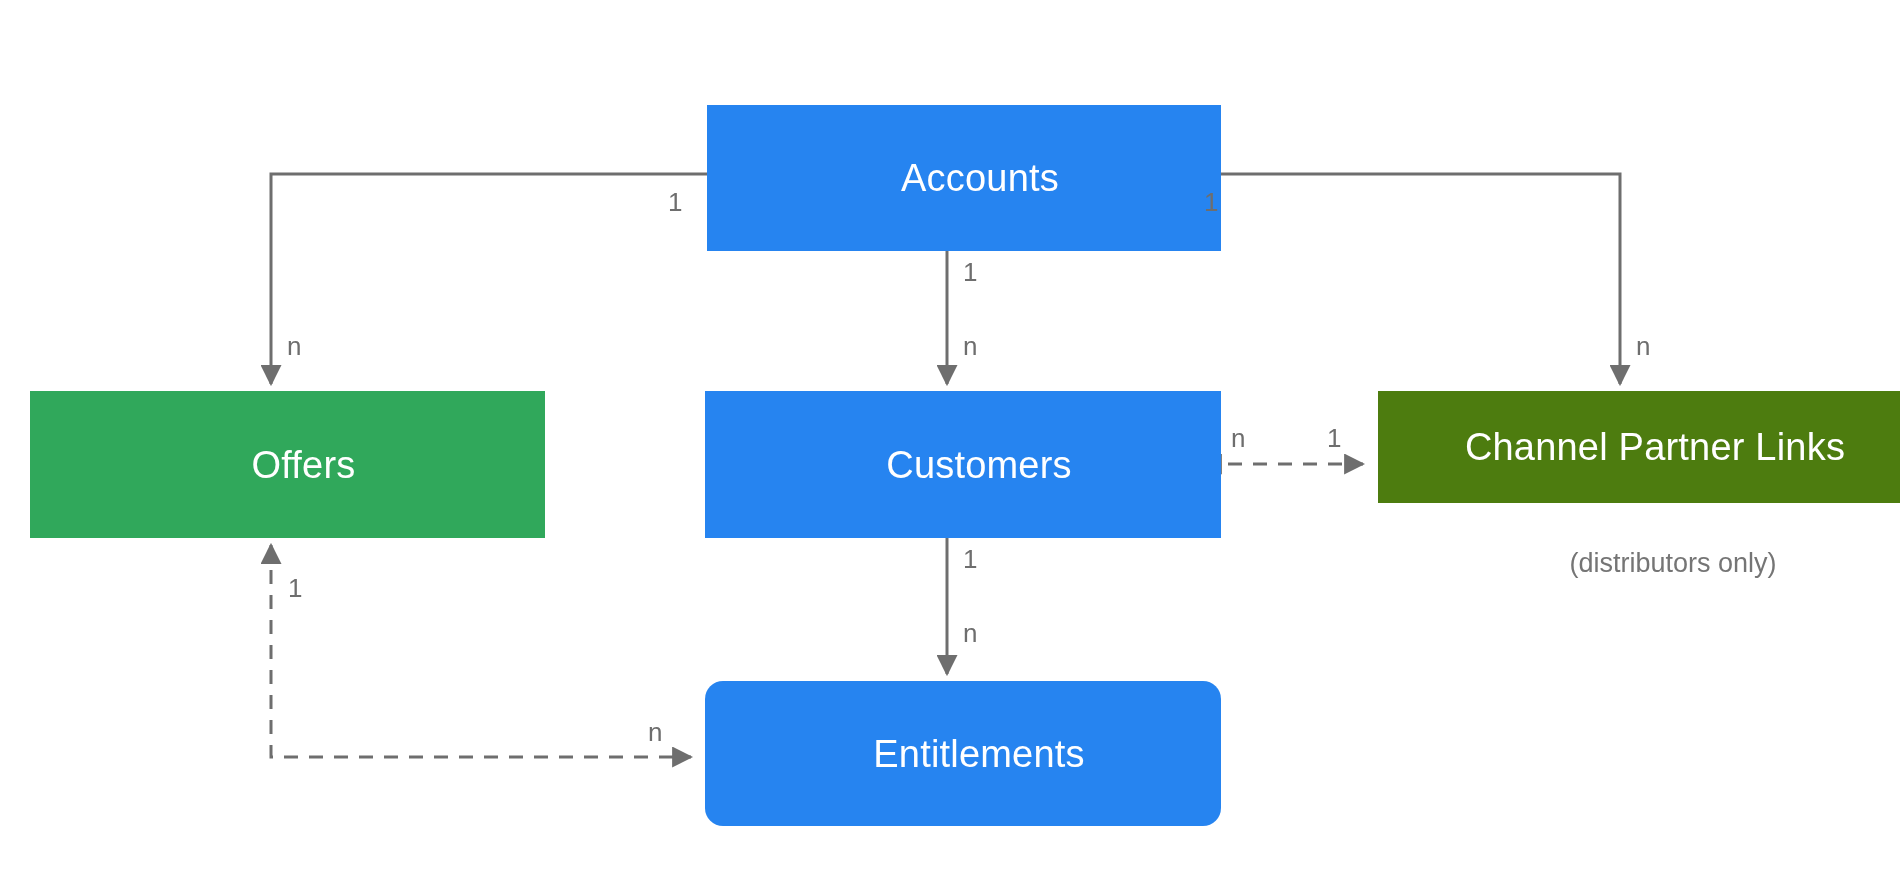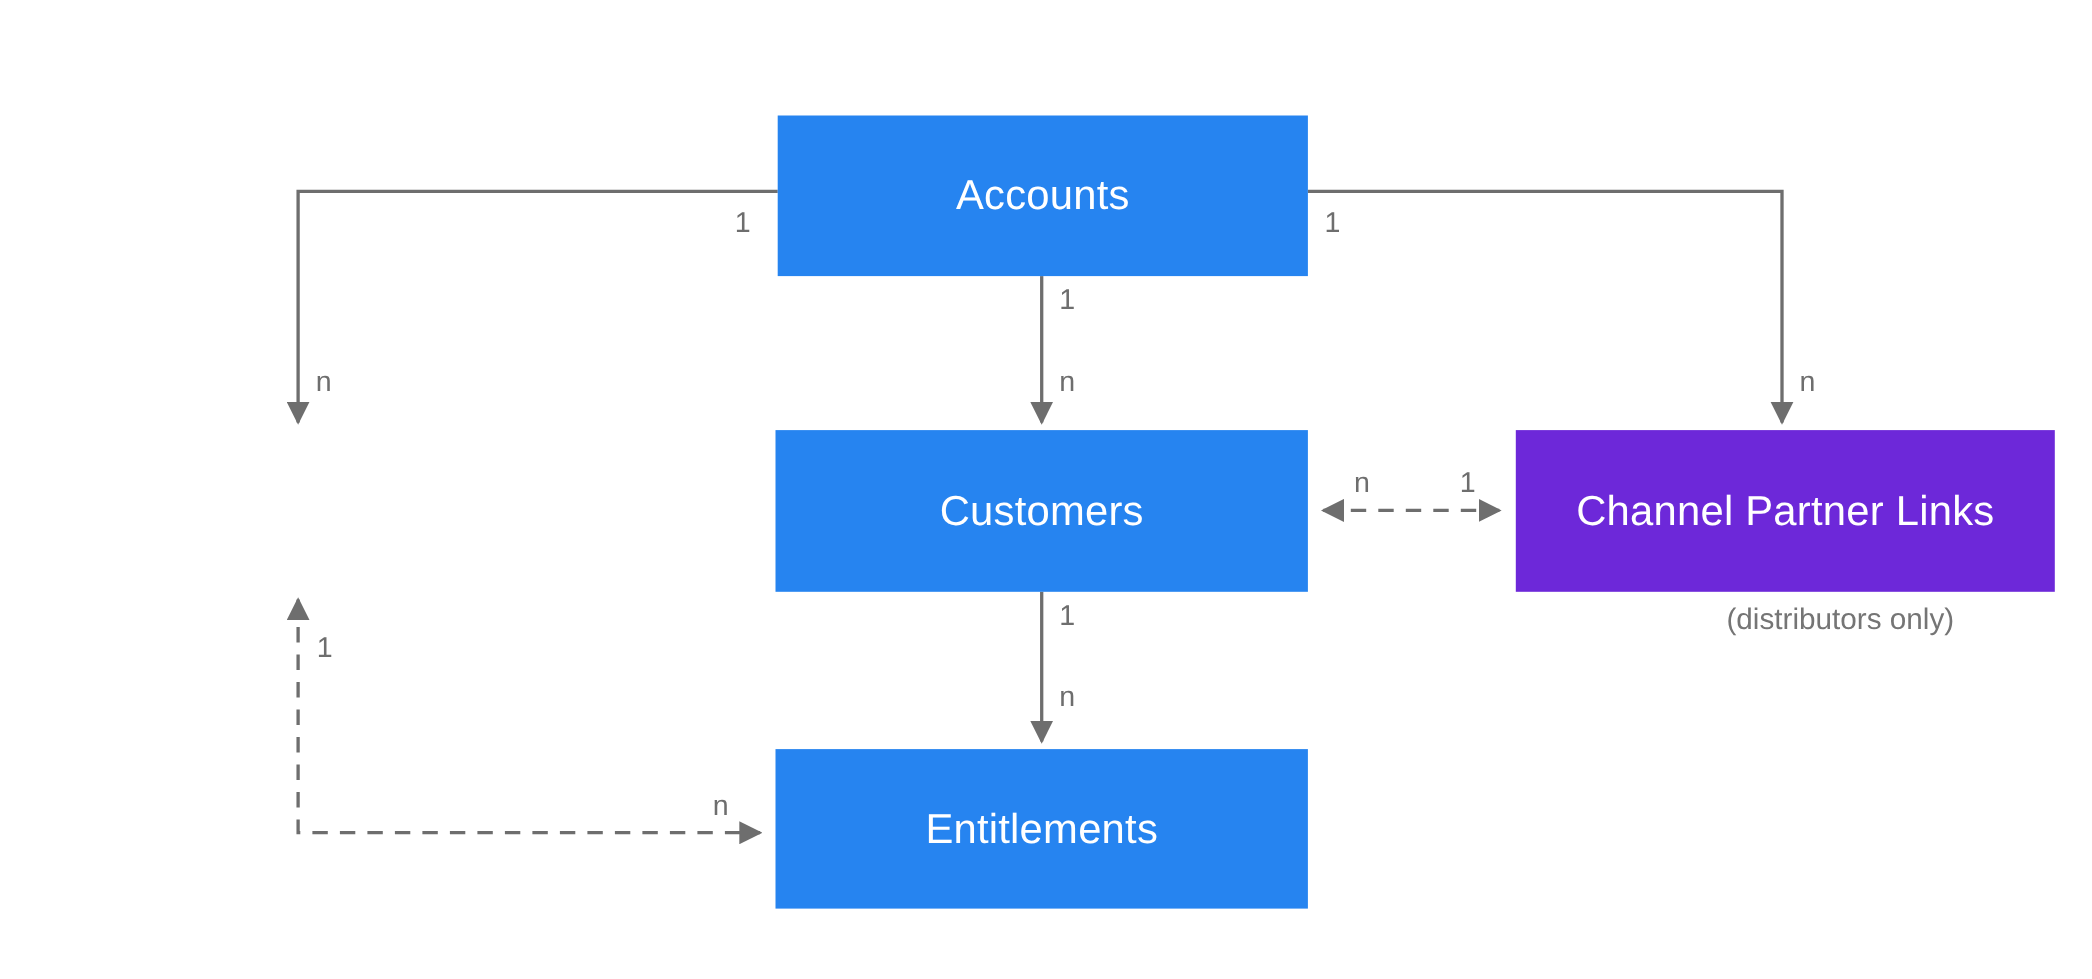--- a/index.html
+++ b/index.html
@@ -29,26 +29,27 @@
     position: absolute;
     display: flex;
     align-items: center;
     justify-content: center;
     color: #ffffff;
     font-size: 38px;
     font-weight: 400;
     letter-spacing: 0.2px;
     line-height: 1;
     user-select: none;
+    padding-left: 32px;
   }
   .node-accounts     { left: 707px;  top: 105px; width: 482px; height: 146px; background: #2684F0; }
   .node-offers       { left: 30px;   top: 391px; width: 483px; height: 147px; background: #30A85B; }
   .node-customers    { left: 705px;  top: 391px; width: 484px; height: 147px; background: #2684F0; align-items: center; }
-  .node-cpl          { left: 1378px; top: 391px; width: 490px; height: 147px; background: #6d28d9; }
-  .node-entitlements { left: 705px;  top: 681px; width: 484px; height: 145px; background: #2684F0; }
+  .node-cpl          { left: 1378px; top: 391px; width: 490px; height: 112px; background: #4d7c0f; }
+  .node-entitlements { left: 705px;  top: 681px; width: 484px; height: 145px; background: #2684F0; border-radius: 18px; }
 
   .caption {
     position: absolute;
     left: 1428px;
     top: 547px;
     width: 490px;
     text-align: center;
     color: #757575;
     font-size: 27px;
     line-height: 1.2;
@@ -89,20 +90,23 @@
 
     <path d="M 1203 464 L 1363 464" fill="none" stroke="#6E6E6E" stroke-width="3" stroke-dasharray="14 11" marker-start="url(#arrow-start)" marker-end="url(#arrow-end)"></path>
 
     <path d="M 271 545 L 271 757 L 691 757" fill="none" stroke="#6E6E6E" stroke-width="3" stroke-dasharray="14 11" marker-start="url(#arrow-start)" marker-end="url(#arrow-end)"></path>
   </svg>
 
   <div class="node node-accounts">
     <span>Accounts</span>
   </div>
 
+  <div class="node node-offers">
+    <span>Offers</span>
+  </div>
 
   <div class="node node-customers">
     <span>Customers</span>
   </div>
 
   <div class="node node-cpl">
     <span>Channel Partner Links</span>
   </div>
 
   <div class="caption">(distributors only)</div>

